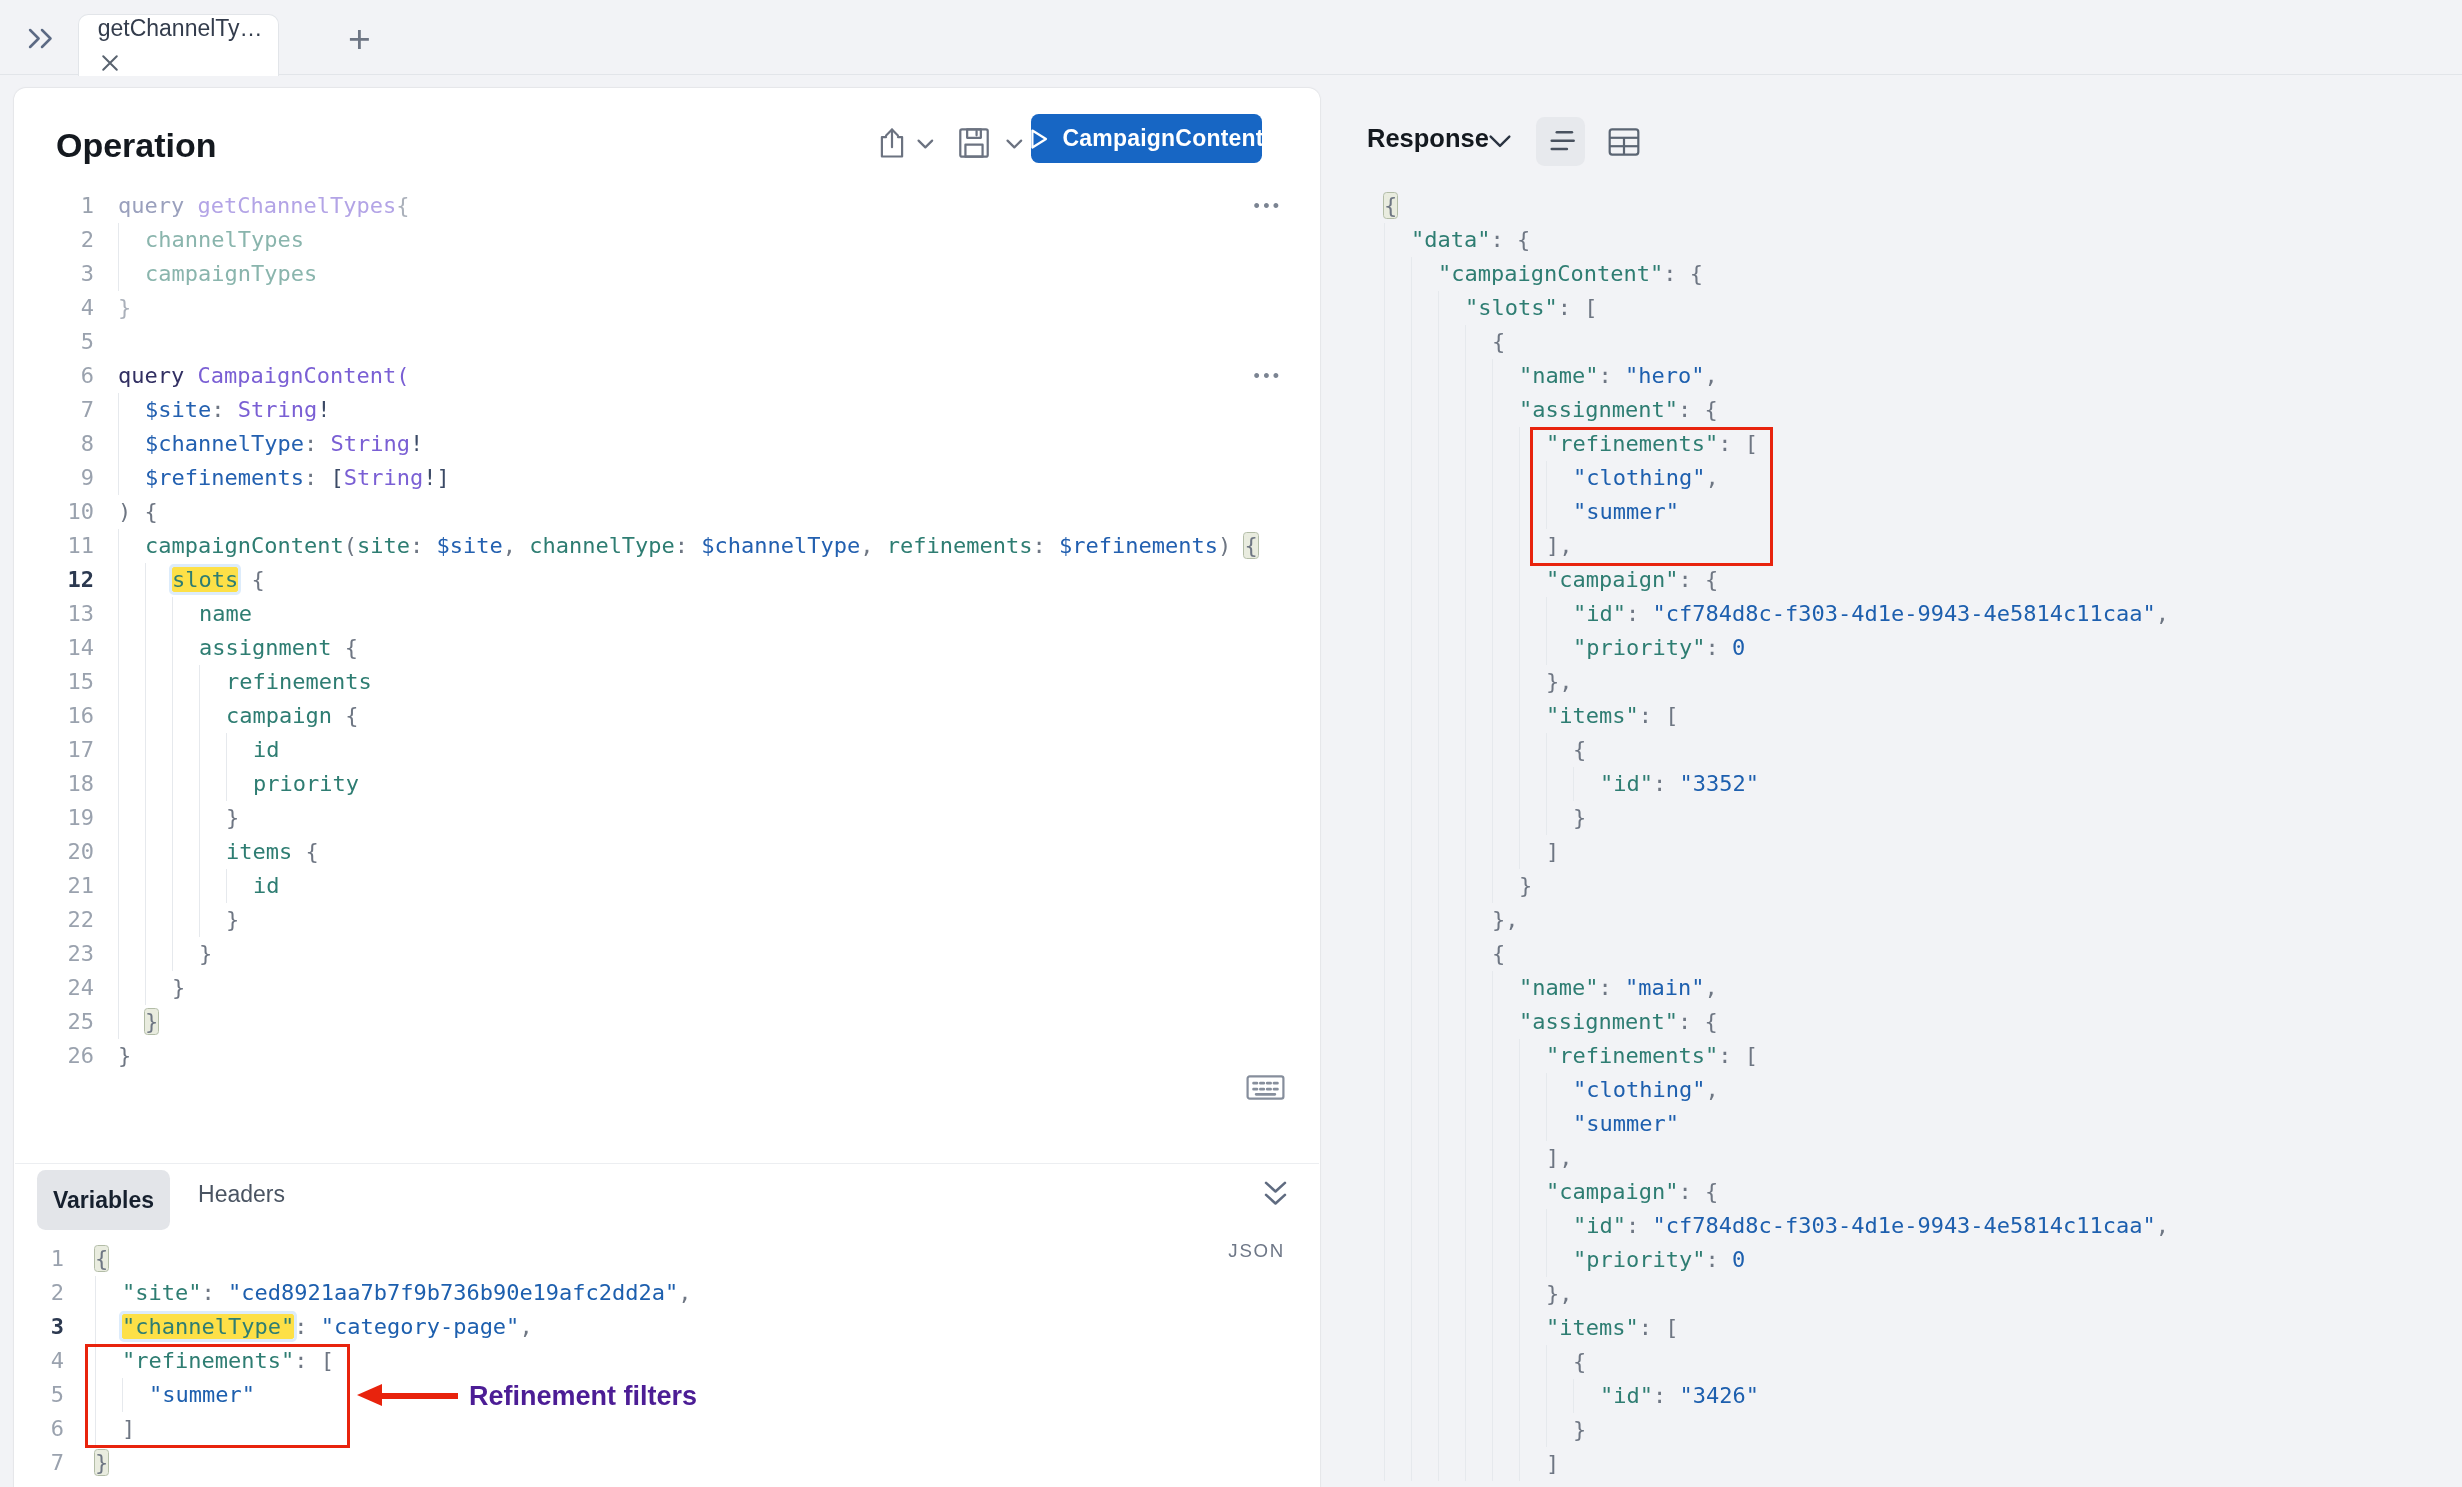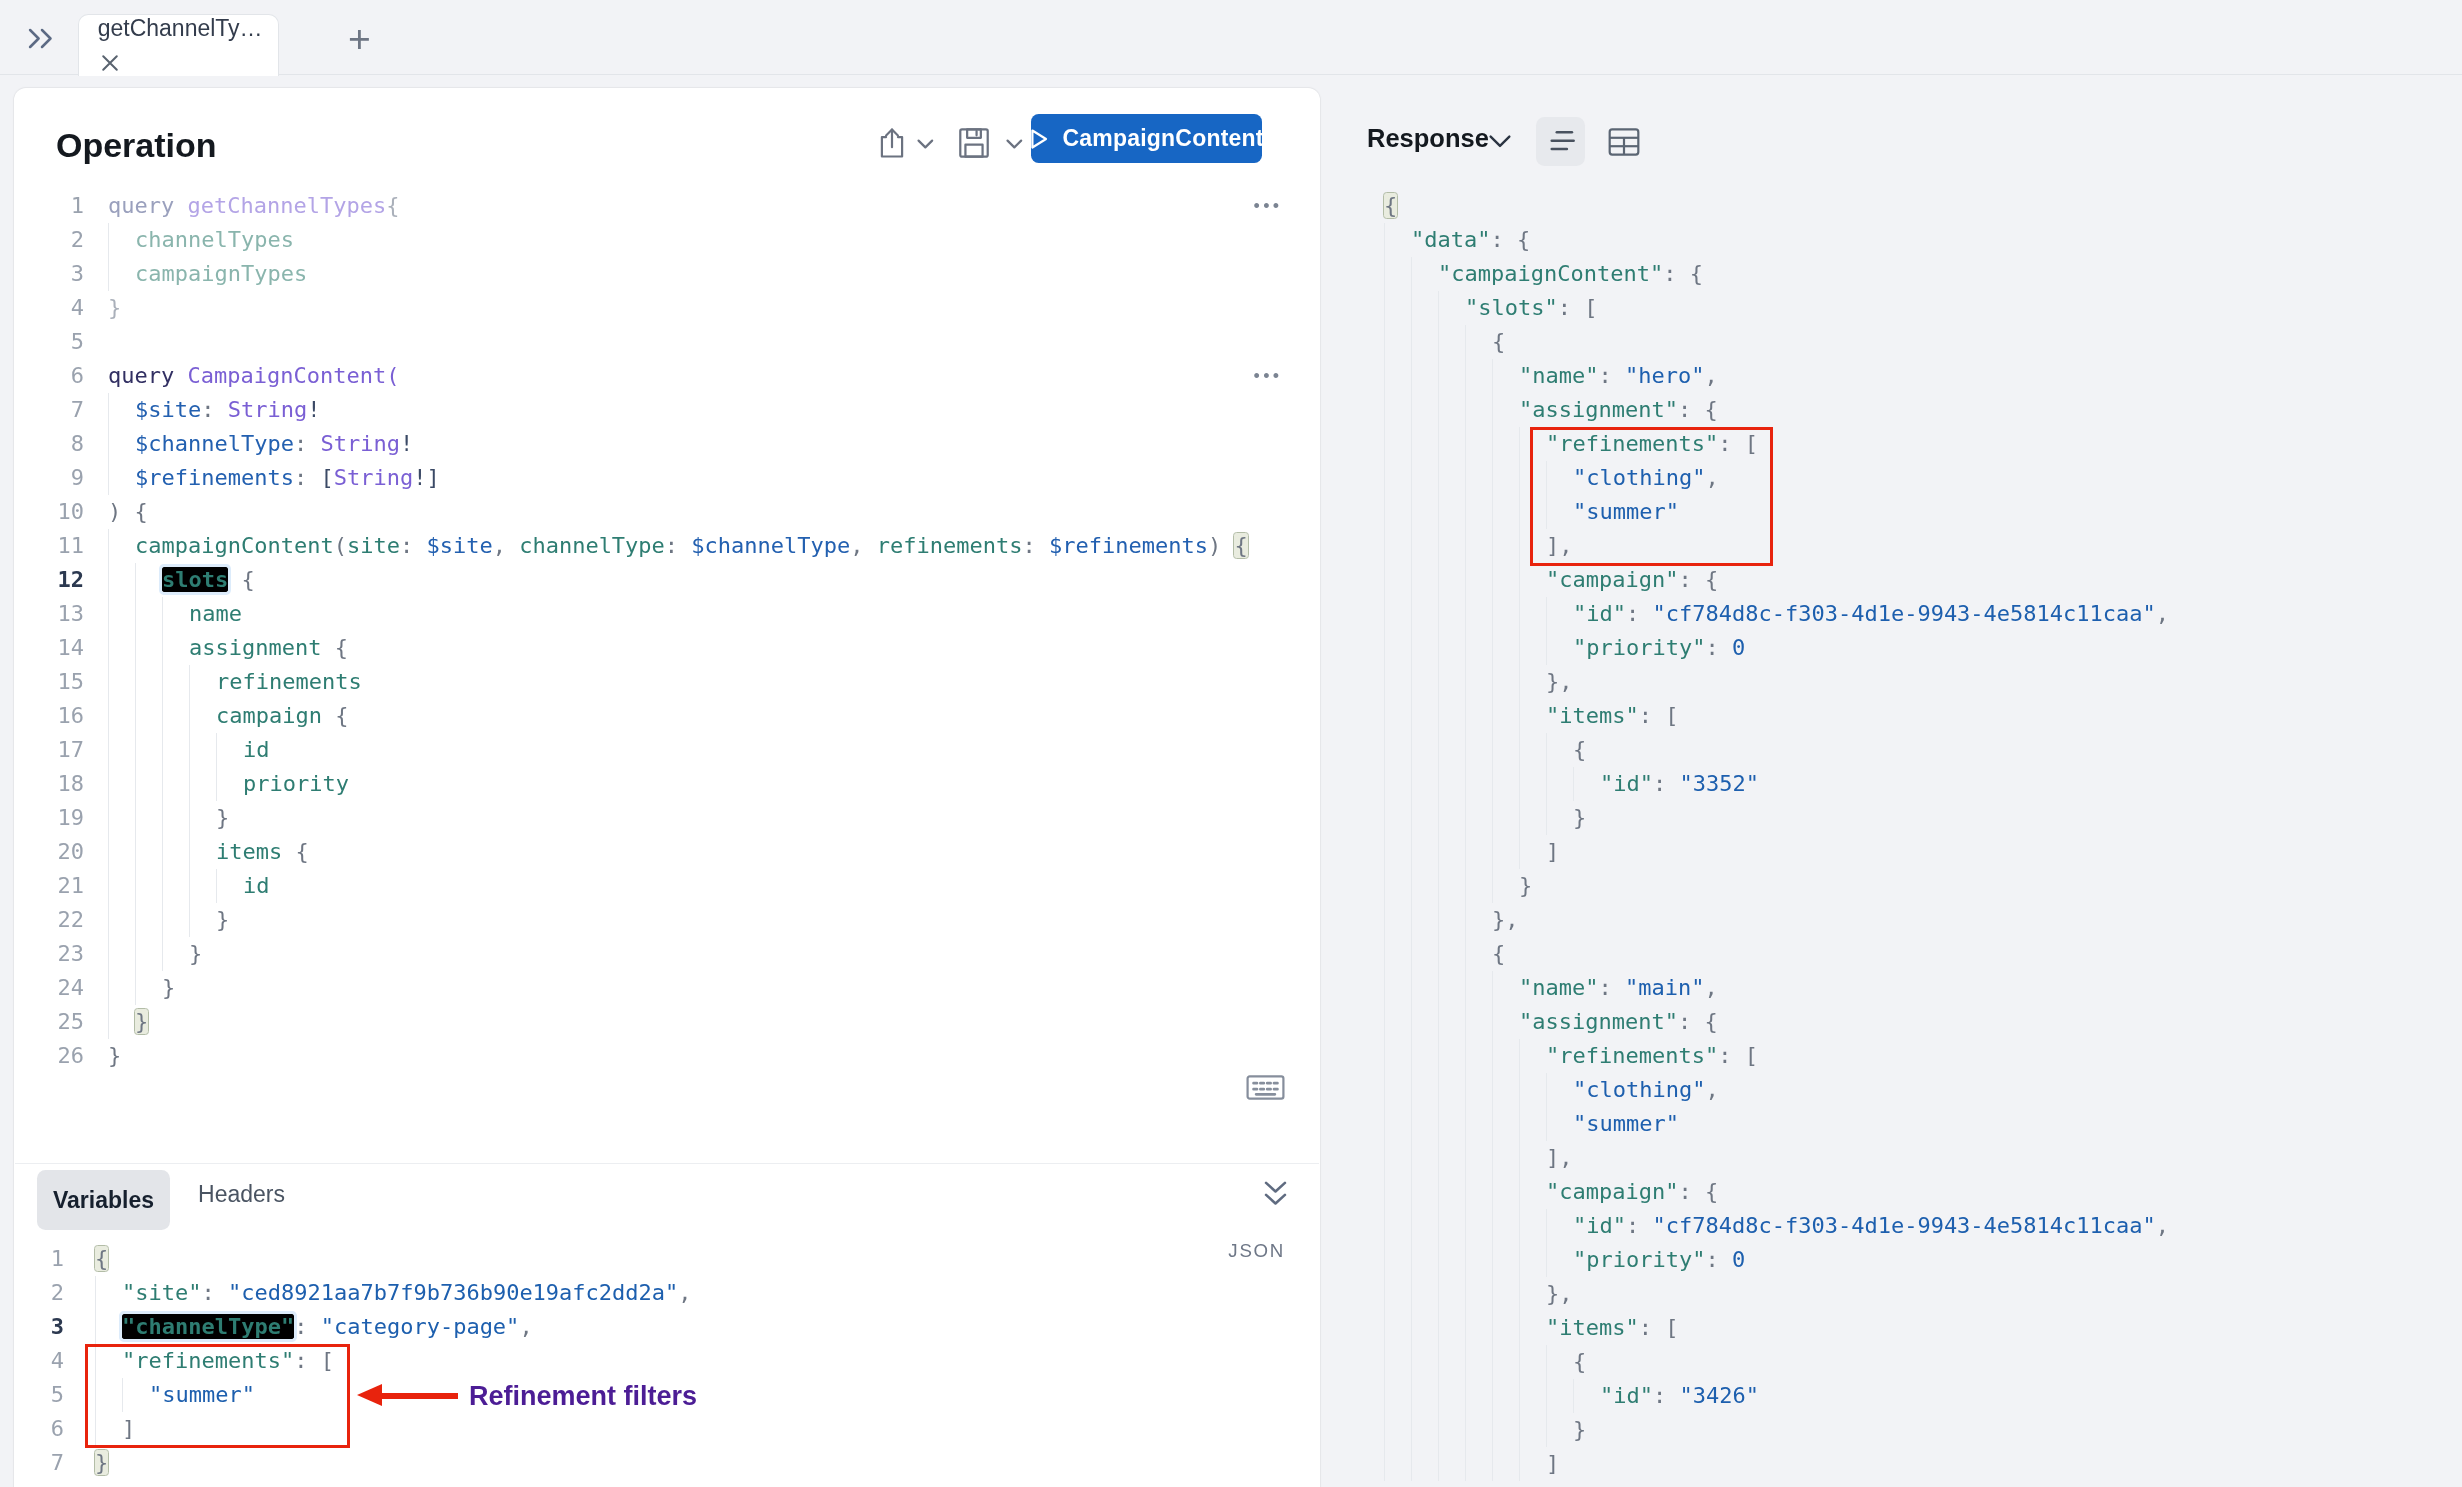--- a/index.html
+++ b/index.html
@@ -34,22 +34,22 @@
   .code{font-family:"DejaVu Sans Mono","Liberation Mono",monospace;font-size:22px;}
   .cl{height:34px;line-height:34px;white-space:pre;}
   .ln{display:inline-block;width:54px;margin-right:24px;text-align:right;color:#9aa2ae;}
   .ln.act{color:#2c3950;font-weight:700;}
   .vars .ln{width:64px;margin-right:31px;}
   .ig{display:inline-block;width:27px;height:34px;vertical-align:top;border-left:0.9px solid #e6e9ed;}
   .k{color:#2e7d72;} .s{color:#1d5fae;} .v{color:#2360b0;} .n{color:#1d5fae;}
   .t{color:#7a5fd4;} .q{color:#312f62;} .o{color:#7a5fd4;margin-top:12px;} .p{color:#6e7683;} .b{color:#3b4a66;}
   .dq{color:#9aa0bd;} .do{color:#b3a4e6;} .dk{color:#8ab5ad;} .dp{color:#aab0ba;}
   .bm{background:#e9ecdf;outline:1.7px solid #b3bda7;border-radius:2.6px;}
-  .occ{background:#000000;outline:3.4px solid #ddecfb;border-radius:1.7px;font-weight:bold;}
-  #op-code{left:30px;top:189px;}
+  .occ{background:#fde047;outline:3.4px solid #ddecfb;border-radius:1.7px;}
+  #op-code{left:40px;top:189px;}
   #vars-code{left:0px;top:1242px;}
   #resp-code{left:1384px;top:189px;}
 
   
   #vars-divider{left:14.5px;top:1163px;width:1304px;height:0.9px;background:#eceef1;}
   #vars-pill{left:37px;top:1170px;width:133px;height:60px;background:#e3e5e9;border-radius:8.5px;display:flex;align-items:center;justify-content:center;cursor:pointer;}
   #vars-pill span{font-size:23px;font-weight:700;color:#16202e;}
   #headers-tab{left:189px;top:1170px;width:105px;height:48px;display:flex;align-items:center;justify-content:center;cursor:pointer;}
   #headers-tab span{font-size:23px;color:#4a5462;}
   #vars-collapse{left:1257px;top:1173px;width:37px;height:41px;display:flex;align-items:center;justify-content:center;cursor:pointer;}

